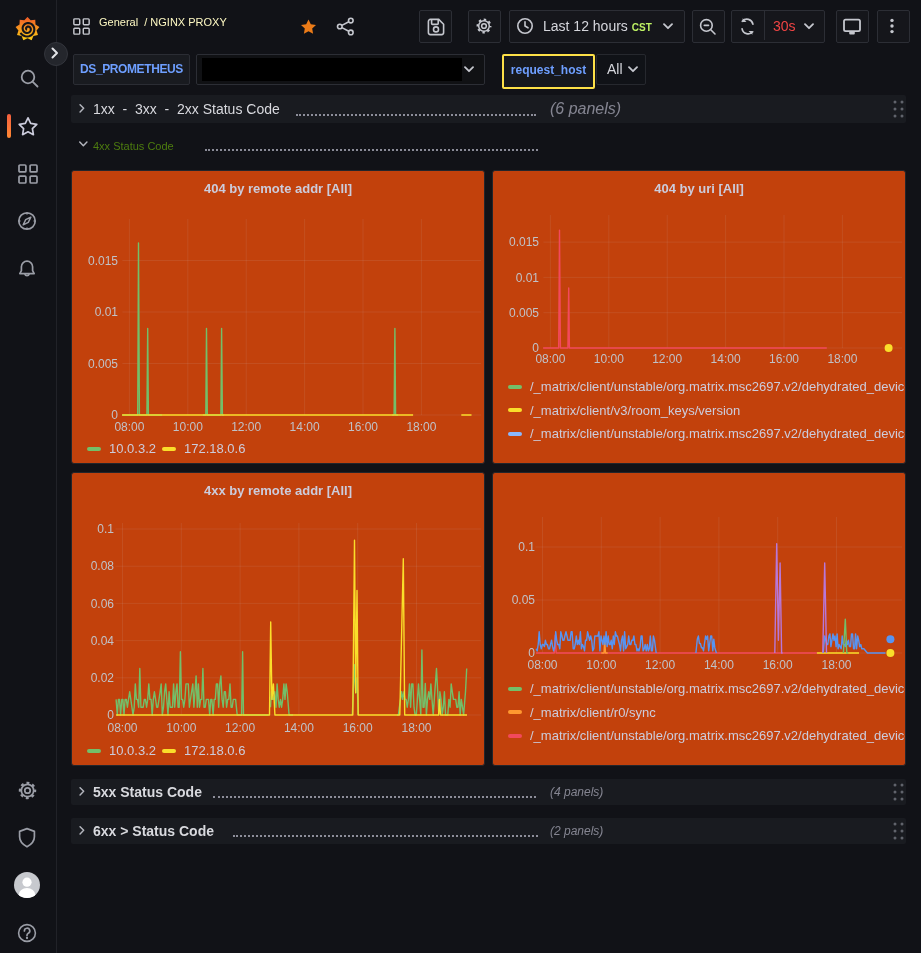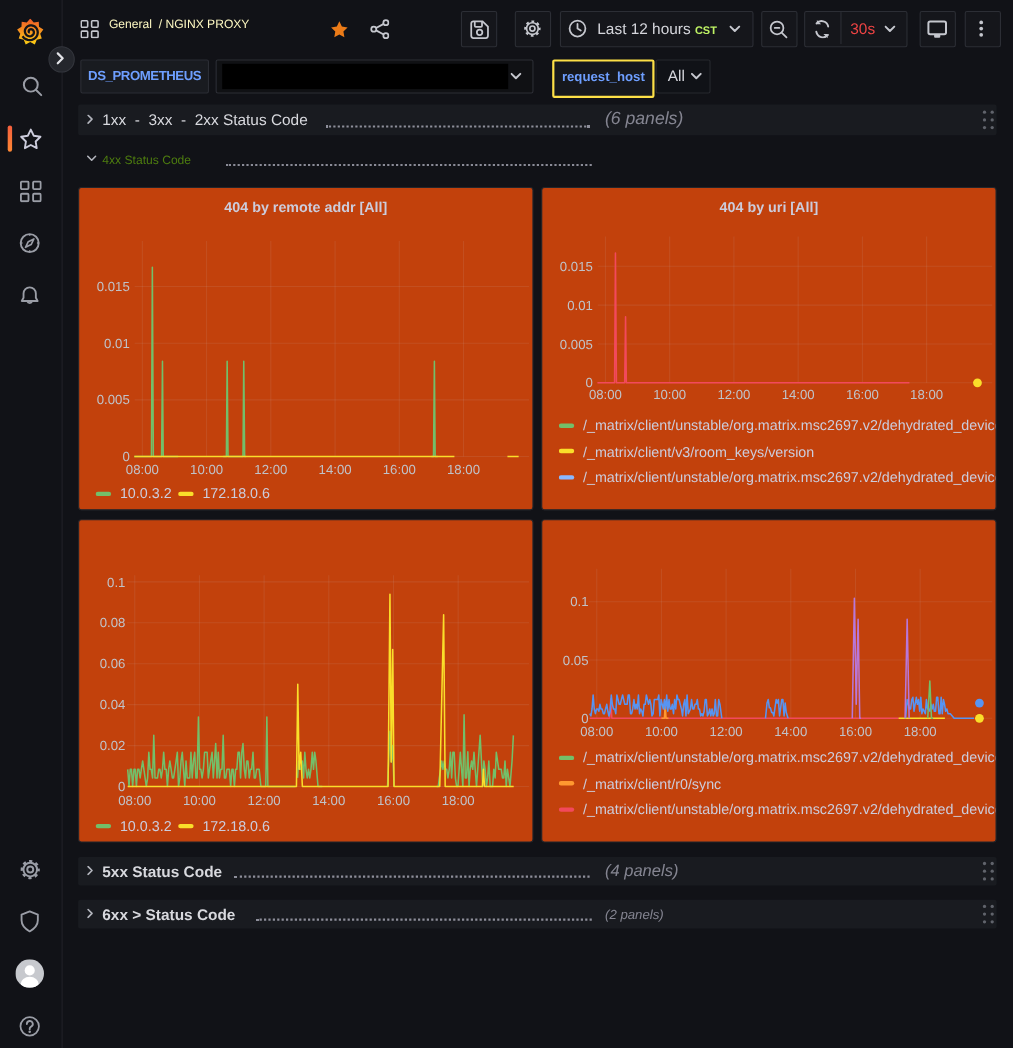--- a/index.html
+++ b/index.html
@@ -171,21 +171,21 @@
     <path d="M1 1.4l4.6 4.6L10.2 1.4" stroke="#b3b5bd" stroke-width="1.9" fill="none" stroke-linecap="round" stroke-linejoin="round"></path>
   </svg>
 <div style="position:absolute;left:93px;top:134px;height:24px;line-height:24px;font-size:11px;font-weight:400;color:#4d7c0f;white-space:nowrap">4xx Status Code</div>
 <div style="position:absolute;left:205px;top:149px;width:333px;border-bottom:2px dotted rgba(204,204,220,0.65)"></div>
 <div style="position:absolute;left:71px;top:779px;width:835px;height:26px;background:#191b20;border-radius:2px"></div>
 <svg style="position:absolute;left:79px;top:787px" width="9" height="9" viewBox="0 0 11.6 11.6" fill="none">
     <path d="M1.4 1l4.6 4.6L1.4 10.2" stroke="#b3b5bd" stroke-width="1.9" fill="none" stroke-linecap="round" stroke-linejoin="round"></path>
   </svg>
 <div style="position:absolute;left:93px;top:779px;height:26px;line-height:26px;font-size:14px;font-weight:700;color:#d8d9de;white-space:nowrap">5xx Status Code</div>
 <div style="position:absolute;left:213px;top:796px;width:323px;border-bottom:2px dotted rgba(204,204,220,0.65)"></div>
-<div style="position:absolute;left:550px;top:779px;height:26px;line-height:26px;font-style:italic;font-size:15px;color:rgba(204,204,220,0.6)">(4 panels)</div>
+<div style="position:absolute;left:550px;top:779px;height:26px;line-height:26px;font-style:italic;font-size:12px;color:rgba(204,204,220,0.6)">(4 panels)</div>
 <svg style="position:absolute;left:893px;top:782px" width="11" height="20" viewBox="0 0 11 20" fill="none">
     <circle cx="2" cy="3" r="1.5" fill="#60636b"></circle>
     <circle cx="9" cy="3" r="1.5" fill="#60636b"></circle>
     <circle cx="2" cy="10" r="1.5" fill="#60636b"></circle>
     <circle cx="9" cy="10" r="1.5" fill="#60636b"></circle>
     <circle cx="2" cy="17" r="1.5" fill="#60636b"></circle>
     <circle cx="9" cy="17" r="1.5" fill="#60636b"></circle>
   </svg>
 <div style="position:absolute;left:71px;top:818px;width:835px;height:26px;background:#191b20;border-radius:2px"></div>
 <svg style="position:absolute;left:79px;top:826px" width="9" height="9" viewBox="0 0 11.6 11.6" fill="none">
@@ -259,20 +259,21 @@
       <path d="M50.1 177.0 L65.7 177.0 L66.5 59.1 L67.4 177.0 L74.9 177.0 L75.7 117.0 L76.4 177.0 L333.8 177.0" fill="none" stroke="#F2495C" stroke-width="1.4" stroke-linejoin="round"></path>
       <circle cx="395.6" cy="177.0" r="4" fill="#FADE2A"></circle>
     </svg>
     <div style="position:absolute;left:15px;top:204px;width:399px;overflow:hidden;font-size:13px;color:#ccccdc">
       <div style="height:23.5px;line-height:23.5px;white-space:nowrap;overflow:hidden"><span class="ld" style="background:#73BF69"></span><span class="lt">/_matrix/client/unstable/org.matrix.msc2697.v2/dehydrated_device/even</span></div>
       <div style="height:23.5px;line-height:23.5px;white-space:nowrap;overflow:hidden"><span class="ld" style="background:#FADE2A"></span><span class="lt">/_matrix/client/v3/room_keys/version</span></div>
       <div style="height:23.5px;line-height:23.5px;white-space:nowrap;overflow:hidden"><span class="ld" style="background:#8AB8FF"></span><span class="lt">/_matrix/client/unstable/org.matrix.msc2697.v2/dehydrated_device/clai</span></div>
     </div>
   </div>
 <div class="panel" style="left:71px;top:472px;width:414px;height:294px">
+    <div class="ptitle">4xx by remote addr [All]</div>
     <svg class="plot" width="414" height="294" viewBox="0 0 414 294">
       <line x1="50.5" y1="50" x2="50.5" y2="242" stroke="rgba(204,204,220,0.10)"></line>
       <line x1="109.3" y1="50" x2="109.3" y2="242" stroke="rgba(204,204,220,0.10)"></line>
       <line x1="168.1" y1="50" x2="168.1" y2="242" stroke="rgba(204,204,220,0.10)"></line>
       <line x1="226.9" y1="50" x2="226.9" y2="242" stroke="rgba(204,204,220,0.10)"></line>
       <line x1="285.7" y1="50" x2="285.7" y2="242" stroke="rgba(204,204,220,0.10)"></line>
       <line x1="344.5" y1="50" x2="344.5" y2="242" stroke="rgba(204,204,220,0.10)"></line>
       <line x1="43.5" y1="242.0" x2="409" y2="242.0" stroke="rgba(204,204,220,0.10)"></line>
       <text x="42" y="246.2" text-anchor="end" class="ax">0</text>
       <line x1="43.5" y1="204.8" x2="409" y2="204.8" stroke="rgba(204,204,220,0.10)"></line>

